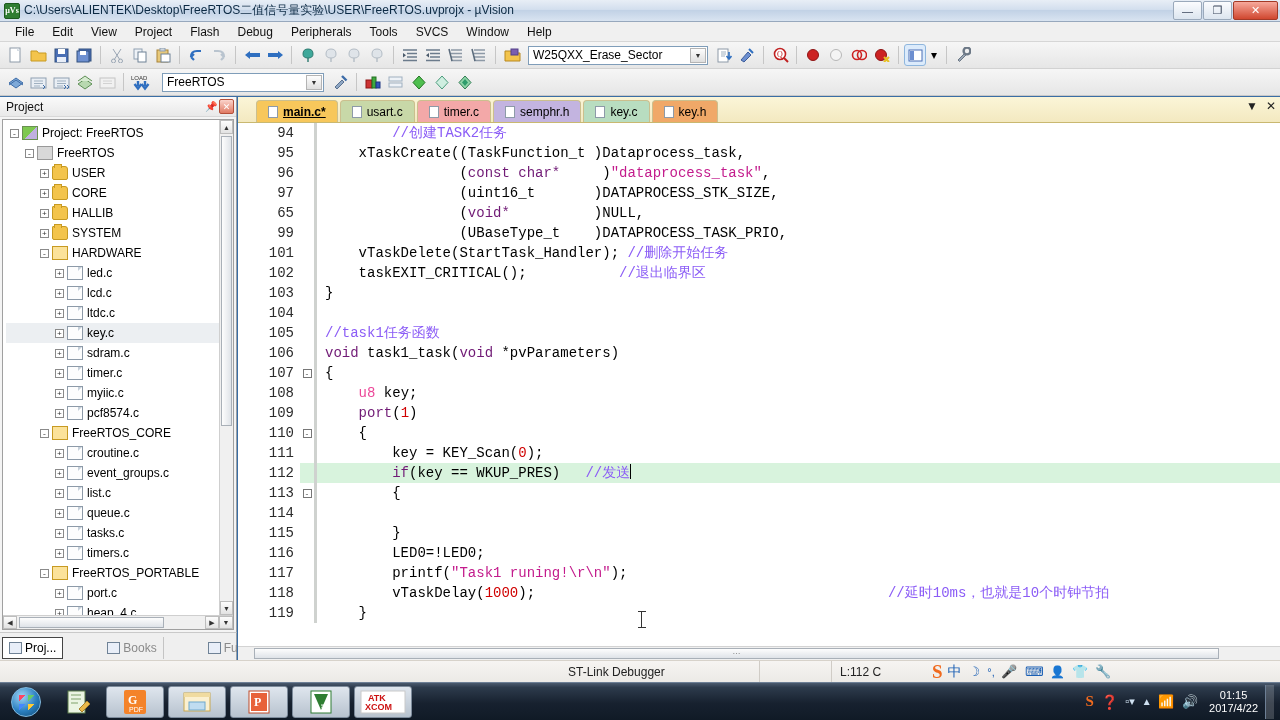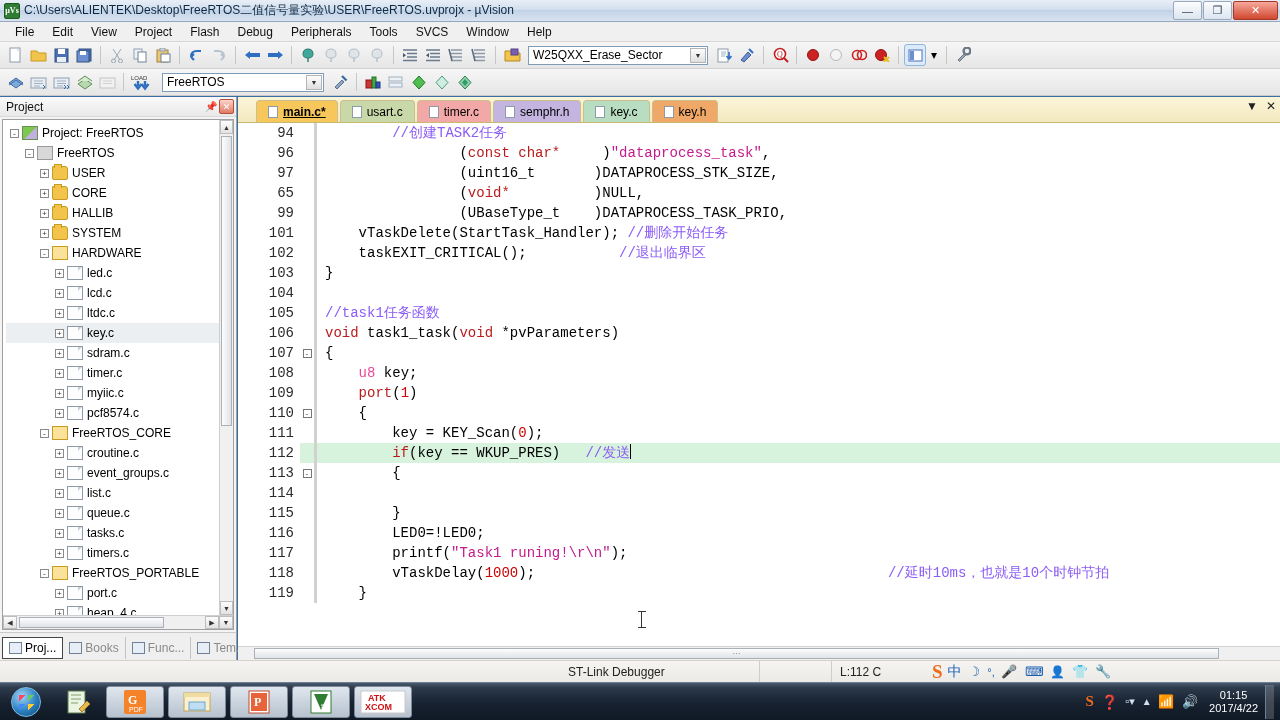--- a/index.html
+++ b/index.html
@@ -127,21 +127,21 @@
     display:flex; align-items:center; justify-content:center; font-size:7px; color:#333; }
   .hs-arrow.l { left:0; } .hs-arrow.r { right:14px; }
   .hs-dd { position:absolute; right:0; top:0; bottom:0; width:14px;
     background:linear-gradient(to bottom,#fdfdfd,#e2e2e2); border:1px solid #bdbdbd;
     display:flex; align-items:center; justify-content:center; font-size:7px; color:#333; }
 
   
   .dock-tabs {
     position:absolute; left:0; top:632px; width:237px; height:28px;
     background:#efefef; border-top:1px solid #c9c9c9; border-right:1px solid #9aa0a6;
-    display:flex; align-items:center; padding:2px 0 0 2px;
+    display:flex; align-items:center; padding:2px 0 0 2px;gap:38px;
   }
   .dock-tab {
     height:22px; display:flex; align-items:center; gap:3px; padding:0 6px;
     font-size:12px; color:#8a8a8a; border-right:1px solid #c4c4c4;
   }
   .dock-tab.active { color:#000; background:#fff; border:1px solid #444; }
 
   
   .editor {
     position:absolute; left:238px; top:97px; right:0; height:563px;
@@ -178,21 +178,21 @@
     color:#2b2b2b; background:#fff;
   }
   .fold {
     width:14px; flex:none; text-align:center; color:#4a4a4a; font-size:11px;
     position:relative;
   }
   .bar {
     width:3px; flex:none; background:#cfd2cf;
   }
   .ctext { padding-left:8px; color:#000; flex:1; position:relative; }
-  .kw { color:#b91c1c; }
+  .kw { color:#701a75; }
   .num { color:#d00000; }
   .str { color:#c31b8c; }
   .cmt { color:#8b5cf6; }
   .type { color:#ec4899; }
   .caret { display:inline-block; width:1px; height:15px; background:#000; vertical-align:-2px; }
   .mouse-cursor {
     position:absolute; left:400px; top:488px; width:8px; height:17px; z-index:20;
   }
   .mouse-cursor:before,.mouse-cursor:after {
     content:""; position:absolute; left:0; width:8px; height:1px; background:#333;
@@ -762,20 +762,21 @@
           <span>key.h</span>
         </div>
         <div class="tab-nav">
         <span>▼</span>
         <span>✕</span>
       </div>
     </div>
     <div class="code-area">
       <div class="code-rows" id="coderows">
           <div class="crow"><div class="gut">94</div><div class="fold"></div><div class="bar"></div><div class="ctext"><span>        </span><span class="cmt">//创建TASK2任务</span></div></div>
+          <div class="crow"><div class="gut">95</div><div class="fold"></div><div class="bar"></div><div class="ctext"><span>    xTaskCreate((TaskFunction_t )Dataprocess_task,</span></div></div>
           <div class="crow"><div class="gut">96</div><div class="fold"></div><div class="bar"></div><div class="ctext"><span>                (</span><span class="kw">const char*</span><span>     )</span><span class="str">"dataprocess_task"</span><span>,</span></div></div>
           <div class="crow"><div class="gut">97</div><div class="fold"></div><div class="bar"></div><div class="ctext"><span>                (uint16_t       )DATAPROCESS_STK_SIZE,</span></div></div>
           <div class="crow"><div class="gut">65</div><div class="fold"></div><div class="bar"></div><div class="ctext"><span>                (</span><span class="kw">void*</span><span>          )NULL,</span></div></div>
           <div class="crow"><div class="gut">99</div><div class="fold"></div><div class="bar"></div><div class="ctext"><span>                (UBaseType_t    )DATAPROCESS_TASK_PRIO,</span></div></div>
           <div class="crow"><div class="gut">101</div><div class="fold"></div><div class="bar"></div><div class="ctext"><span>    vTaskDelete(StartTask_Handler); </span><span class="cmt">//删除开始任务</span></div></div>
           <div class="crow"><div class="gut">102</div><div class="fold"></div><div class="bar"></div><div class="ctext"><span>    taskEXIT_CRITICAL();           </span><span class="cmt">//退出临界区</span></div></div>
           <div class="crow"><div class="gut">103</div><div class="fold"></div><div class="bar"></div><div class="ctext"><span>}</span></div></div>
           <div class="crow"><div class="gut">104</div><div class="fold"></div><div class="bar"></div><div class="ctext"><span></span></div></div>
           <div class="crow"><div class="gut">105</div><div class="fold"></div><div class="bar"></div><div class="ctext"><span class="cmt">//task1任务函数</span></div></div>
           <div class="crow"><div class="gut">106</div><div class="fold"></div><div class="bar"></div><div class="ctext"><span class="kw">void</span><span> task1_task(</span><span class="kw">void</span><span> *pvParameters)</span></div></div>

